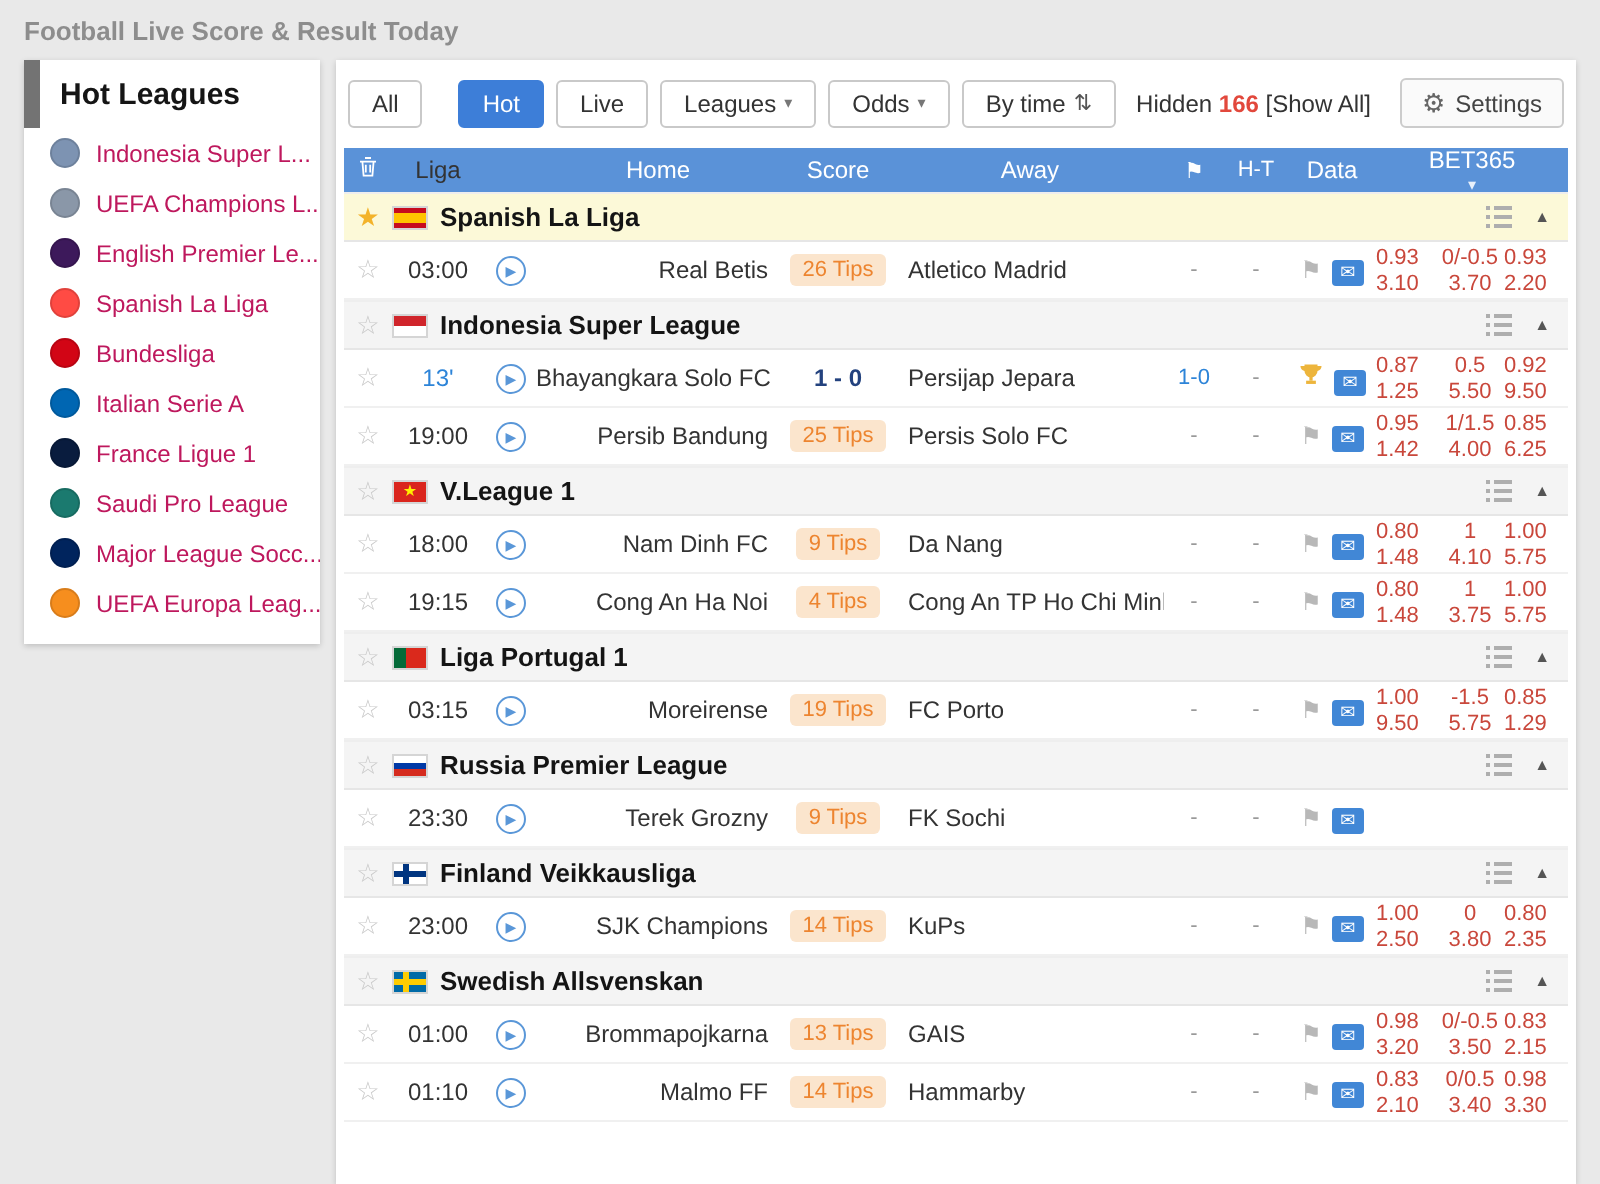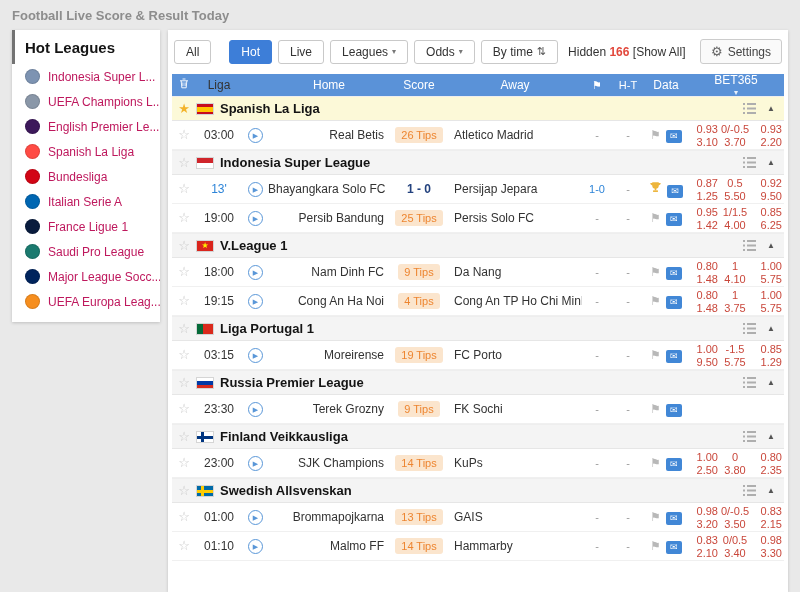--- a/index.html
+++ b/index.html
@@ -5,21 +5,21 @@
   * { margin:0; padding:0; box-sizing:border-box; }
   html,body { width:800px; height:592px; overflow:hidden; background:#e9e9e9;
               font-family:"Liberation Sans", sans-serif; }
 
   .page-title { position:absolute; left:12px; top:8px; font-size:13px; font-weight:bold; color:#8d8d8d; }
 
   
   .sidebar { position:absolute; left:12px; top:30px; width:148px; background:#fff;
              box-shadow:0 1px 3px rgba(0,0,0,.18); padding-bottom:8px; }
   .sidebar-title { font-size:15px; font-weight:bold; color:#151515; padding:9px 10px 8px;
-                   border-left:3px solid #737373; }
+                   border-left:8px solid #737373; }
   .side-item { display:flex; align-items:center; gap:8px; padding:5px 8px 5px 13px;
                font-size:12px; color:#be185d; cursor:pointer; white-space:nowrap; overflow:hidden; }
   .side-ico { width:15px; height:15px; border-radius:50%; flex:0 0 15px; box-shadow:inset 0 0 0 1px rgba(0,0,0,.12); }
 
   
   .main { position:absolute; left:168px; top:30px; width:620px; height:562px; background:#fff;
           box-shadow:0 1px 3px rgba(0,0,0,.18); overflow:hidden; }
 
   .filterbar { display:flex; align-items:center; gap:6px; padding:9px 6px 8px; }
   .btn { font-size:12px; color:#333; background:#fff; border:1px solid #c9c9c9; border-radius:3px;
@@ -74,21 +74,21 @@
   .c-time { color:#333; }
 
   .dflag { color:#b8b8b8; font-size:12px; cursor:pointer; }
   .mail { display:inline-flex; align-items:center; justify-content:center; width:16px; height:13px;
           background:#4187d6; border-radius:2px; color:#fff; font-size:9px; margin-left:5px;
           cursor:pointer; line-height:1; }
   .trophy { display:inline-flex; cursor:pointer; }
 
   .c-odds { display:flex; flex-direction:column; justify-content:center; gap:1px; cursor:pointer; }
   .orow { display:flex; }
-  .oval { flex:1 1 0; text-align:right; font-size:11px; color:var(--odds_red); padding-right:2px; }
+  .oval { flex:1 1 0; text-align:left; font-size:11px; color:var(--odds_red); padding-right:2px; }
   .oval:nth-child(2) { text-align:center; }
 
   
   .flag { width:18px; height:12px; flex:0 0 18px; border:1px solid #d5d5d5; background:#eee;
           position:relative; display:inline-block; }
   .flag-es { background:linear-gradient(180deg,#c60b1e 0 25%,#ffc400 25% 75%,#c60b1e 75% 100%); }
   .flag-id { background:linear-gradient(180deg,#d0252b 0 50%,#fff 50% 100%); }
   .flag-vn { background:#da251d; }
   .flag-vn::after { content:"★"; position:absolute; left:50%; top:50%; transform:translate(-50%,-52%);
                     color:#ffef00; font-size:8px; line-height:1; }

